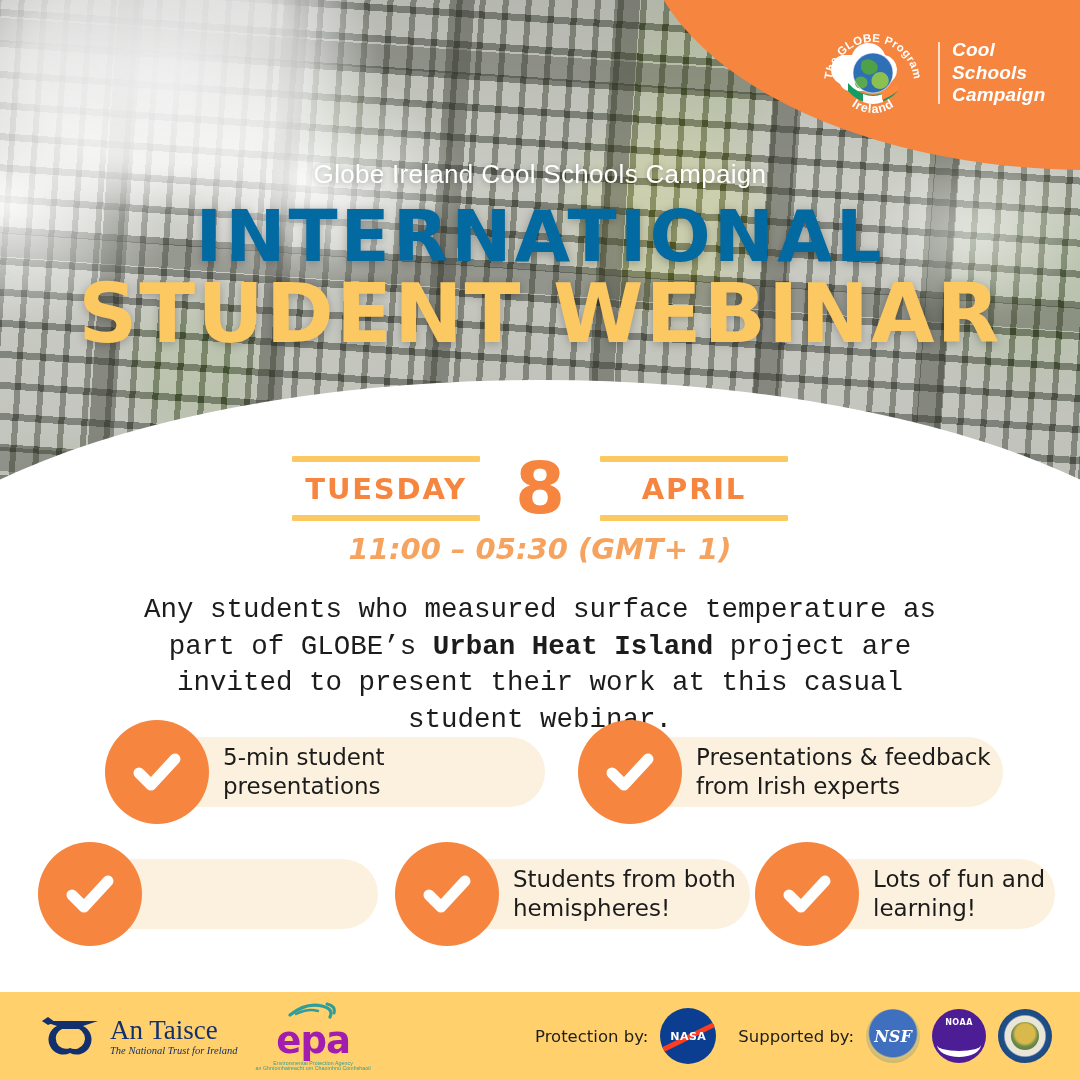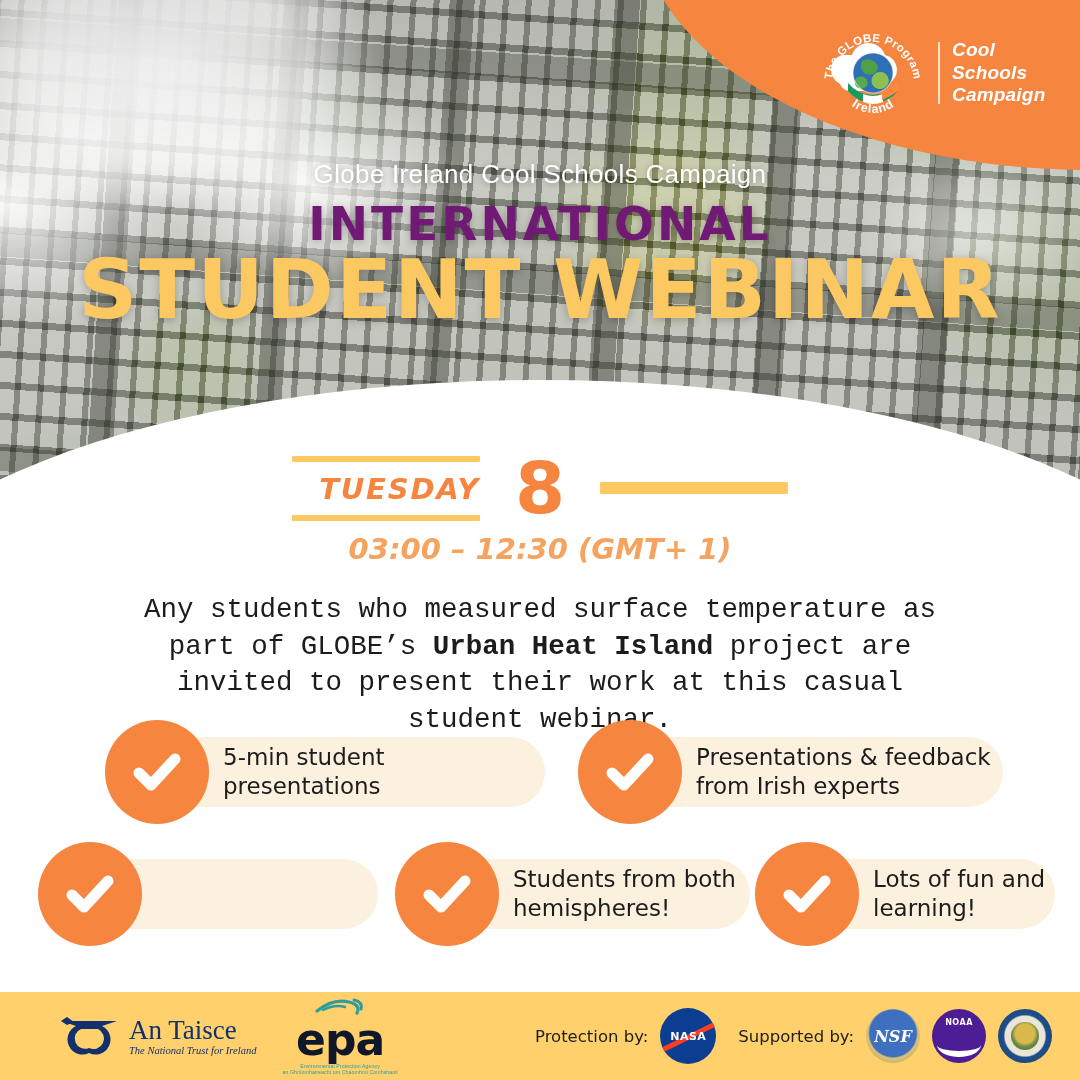--- a/index.html
+++ b/index.html
@@ -123,42 +123,42 @@
     position:absolute; left:0; top:160px; width:1080px;
     z-index:6; text-align:center;
   }
   .eyebrow {
     color:#ffffff; font-size:26px; font-weight:normal;
     letter-spacing:.3px; line-height:1.1;
     text-shadow:0 1px 6px rgba(0,0,0,.35);
   }
   .title-1 {
     margin-top:12px;
-    color:#701a75;
-    font-family:"DejaVu Sans", sans-serif;
-    font-weight:bold; font-size:47px; letter-spacing:3px;
+    color:#0369a1;
+    font-family:"DejaVu Sans", sans-serif;
+    font-weight:bold; font-size:72px; letter-spacing:3px;
     line-height:.98;
     text-shadow:0 2px 10px rgba(0,0,0,.28);
   }
   .title-2 {
     margin-top:2px;
     color:#fcc862;
     font-family:"DejaVu Sans", sans-serif;
     font-weight:bold; font-size:82px; letter-spacing:2px;
     line-height:1.0;
     text-shadow:0 2px 10px rgba(0,0,0,.26);
   }
 
   
   .date-row {
     position:absolute; left:0; top:452px; width:1080px;
     z-index:6;
     display:flex; justify-content:center; align-items:center; gap:0;
   }
-  .date-cell { width:188px; text-align:right;font-style:italic; }
+  .date-cell { width:188px; text-align:center; }
   .date-rule { height:6px; background:#fcc862; border-radius:1px; }
   .date-word {
     color:#f5853f; font-weight:bold; font-size:29px;
     letter-spacing:1.8px; padding:10px 0 9px;
     font-family:"DejaVu Sans", sans-serif;
   }
   .date-num {
     color:#f5853f; font-weight:bold; font-size:72px;
     line-height:1; width:120px; text-align:center;
     font-family:"DejaVu Sans", sans-serif;
@@ -200,34 +200,34 @@
     font-family:"DejaVu Sans", sans-serif;
     padding-left:14px; white-space:pre-line;
   }
 
   
   .footer {
     position:absolute; left:0; bottom:0; width:1080px; height:88px;
     background:#ffd06b; z-index:8;
     display:flex; align-items:center;
   }
-  .footer-left { display:flex; align-items:center; gap:26px; padding-left:58px; }
+  .footer-left { display:flex; align-items:center; gap:18px; padding-left:39px; }
   .antaisce { display:flex; align-items:center; gap:9px; }
   .antaisce-txt { line-height:1.05; }
   .antaisce-name {
     color:#12306e; font-family:"Liberation Serif", serif;
     font-size:27px; font-weight:normal;
   }
   .antaisce-sub {
     color:#12306e; font-family:"Liberation Serif", serif;
     font-size:10.5px; font-style:italic;
   }
   .epa-logo { text-align:center; line-height:1; }
   .epa-word {
-    color:#0f172a; font-size:44px; font-weight:bold; letter-spacing:-1px;
+    color:#a21caf; font-size:37px; font-weight:bold; letter-spacing:-1px;
     font-family:"DejaVu Sans", sans-serif;
   }
   .epa-sub { color:#2f9d9a; font-size:5.2px; letter-spacing:.1px; margin-top:2px; }
 
   .footer-right {
     margin-left:auto; display:flex; align-items:center; gap:12px; padding-right:28px;
   }
   .credit-label { color:#1d1d1d; font-size:16.5px; font-family:"DejaVu Sans", sans-serif; }
   .badge { flex:0 0 auto; }
 
@@ -349,24 +349,25 @@
 
   <div class="date-row">
     <div class="date-cell">
       <div class="date-rule"></div>
       <div class="date-word">TUESDAY</div>
       <div class="date-rule"></div>
     </div>
     <div class="date-num">8</div>
     <div class="date-cell">
       <div class="date-rule"></div>
+      <div class="date-word">APRIL</div>
       <div class="date-rule"></div>
     </div>
   </div>
-  <div class="time-line">03:00 – 12:30 (GMT+ 1)</div>
+  <div class="time-line">11:00 – 05:30 (GMT+ 1)</div>
 
   <div class="blurb">
     <span>Any students who measured surface temperature as part of GLOBE’s </span><b>Urban Heat Island</b><span> project are invited to present their work at this casual student webinar.</span>
   </div>
 
   <div class="pills">
 
     <div class="pill" style="left:105px; top:718px; width:440px; height:108px;">
       <div class="pill-bg" style="width:385px;"></div>
       <div class="pill-check">

